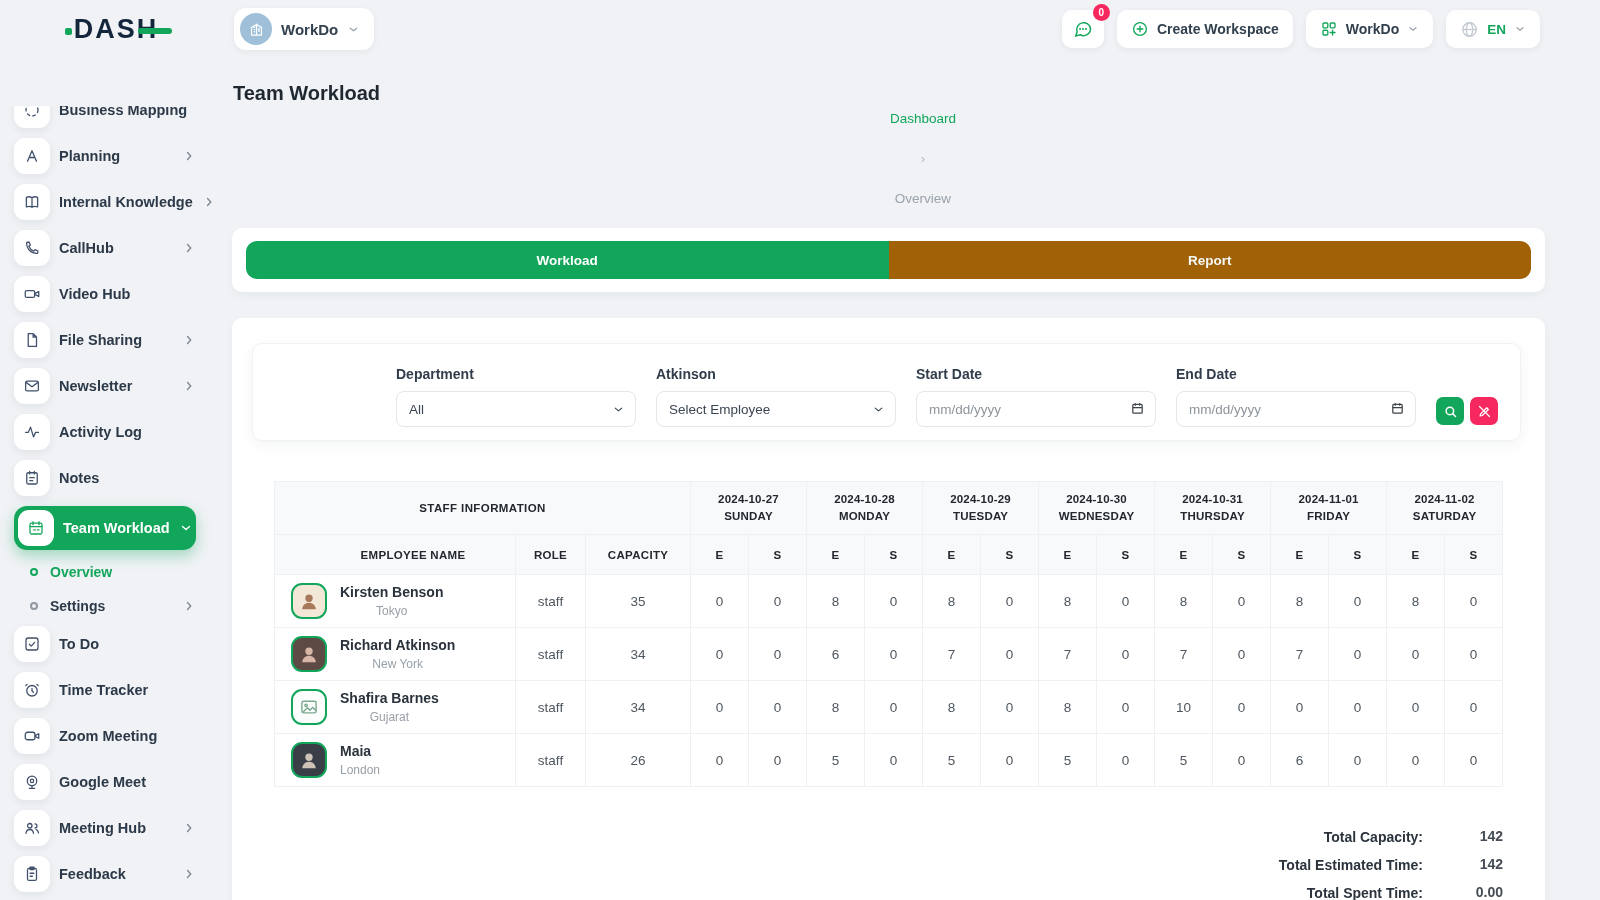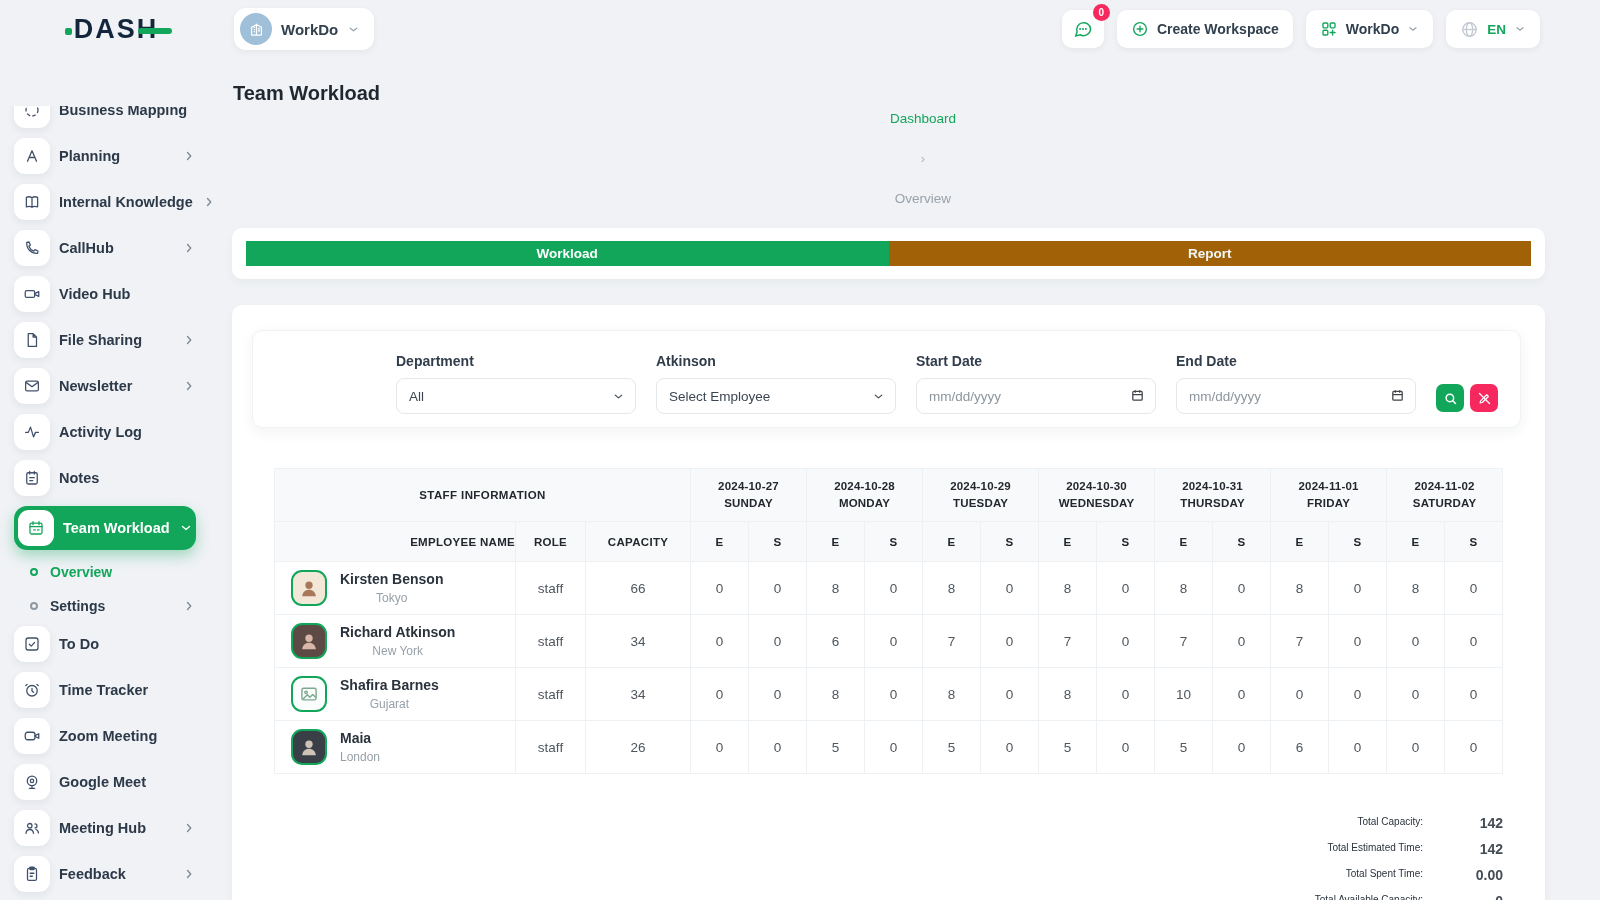--- a/index.html
+++ b/index.html
@@ -90,21 +90,21 @@
   .page-title { font-size:20px; font-weight:700; color:#1f2731; margin:24px 0 6px 1px; }
   .breadcrumb { display:flex; align-items:center; gap:25px; font-size:13.5px; margin-left:14px;flex-direction:column; }
   .breadcrumb .bc-home { color:#12a65b; text-decoration:none; cursor:pointer; }
   .breadcrumb .bc-sep { color:#aeb6bd; font-size:13px; }
   .breadcrumb .bc-current { color:#9aa2ab; }
 
   .tab-card {
     margin:22px 55px 0 0; background:#fff; border-radius:10px; padding:13px 14px;
     box-shadow:0 4px 10px rgba(35,45,60,.04);
   }
-  .tab-bar { display:flex; border-radius:0; overflow:hidden; height:25px; }
+  .tab-bar { display:flex; border-radius:11px; overflow:hidden; height:38px; }
   .tab { flex:1; display:flex; align-items:center; justify-content:center; font-size:13.5px; font-weight:600; cursor:pointer; }
   .tab.active { background:#12a65b; color:#fff; }
   .tab.inactive { background:#a16207; color:#f3f7f8; }
 
   .big-card {
     margin:26px 55px 0 0; background:#fff; border-radius:10px; height:761px;
     box-shadow:0 4px 10px rgba(35,45,60,.04); position:relative;
   }
   .filter-card {
     position:absolute; left:20px; right:24px; top:25px; height:98px;
@@ -132,39 +132,39 @@
   .sq-btn.reset { background:#f7285e; }
 
   
   .table-wrap { position:absolute; left:42px; top:163px; width:1229px; }
   table.wl { border-collapse:collapse; table-layout:fixed; width:1229px; }
   table.wl th, table.wl td { border:1px solid #eef1f4; }
   table.wl thead th { background:#f8f9fb; }
   .th-staff { height:53px; font-size:11.5px; font-weight:800; letter-spacing:.4px; color:#23282e; text-align:center; }
   .th-day { font-size:11.5px; font-weight:800; color:#23282e; text-align:center; line-height:1.5; letter-spacing:.2px; }
   .th-sub { height:40px; font-size:11.5px; font-weight:800; color:#23282e; text-align:center; letter-spacing:.3px; }
-  .th-sub.left { text-align:right; padding-left:36px; }
+  .th-sub.left { text-align:center; padding-left:36px; }
   td.cell { height:53px; text-align:center; font-size:13.5px; color:#4e565e; background:#fff; }
   td.emp-cell { padding-left:16px; }
   .emp { display:flex; align-items:center; gap:13px; }
   .avatar {
     width:36px; height:36px; border-radius:11px; border:2px solid #12a65b; flex:none;
     display:flex; align-items:center; justify-content:center; overflow:hidden;
   }
   .avatar.photo-a { background:#f3e7d8; color:#a8785a; }
   .avatar.photo-b { background:#5d4a44; color:#d8b7a8; }
   .avatar.photo-c { background:#3a3f47; color:#cfc3b8; }
   .avatar.broken { background:#fbfdfc; color:#7aa98f; }
   .emp-name { font-size:14px; font-weight:700; color:#2a323c; text-align:left; line-height:1.25; }
   .emp-loc { font-size:12px; color:#98a0a8; font-weight:400; margin-top:2px; }
 
   
   .totals { position:absolute; right:42px; top:510px; display:flex; flex-direction:column; gap:10px; }
   .t-row { display:flex; align-items:flex-start; justify-content:flex-end; }
-  .t-label { width:160px; text-align:right; font-size:10px; font-weight:400; color:#2b333d; line-height:1.3; }
+  .t-label { width:160px; text-align:right; font-size:14px; font-weight:700; color:#2b333d; line-height:1.3; }
   .t-value { width:80px; text-align:right; font-size:14px; font-weight:600; color:#454c54; }
 </style>
 </head>
 <body>
 
 <div class="app">
 
   <header class="topbar">
     <div class="logo-wrap">
       <div class="logo">
@@ -583,21 +583,21 @@
                         <path d="M4.5 21c.7-4.5 3.4-7 7.5-7s6.8 2.5 7.5 7z"></path>
                       </svg>
                     </span>
             <span>
               <div class="emp-name">Kirsten Benson</div>
               <div class="emp-loc">Tokyo</div>
             </span>
           </div>
                 </td>
                 <td class="cell">staff</td>
-                <td class="cell">66</td>
+                <td class="cell">35</td>
                 <td class="cell">0</td>
                 <td class="cell">0</td>
                 <td class="cell">8</td>
                 <td class="cell">0</td>
                 <td class="cell">8</td>
                 <td class="cell">0</td>
                 <td class="cell">8</td>
                 <td class="cell">0</td>
                 <td class="cell">8</td>
                 <td class="cell">0</td>

